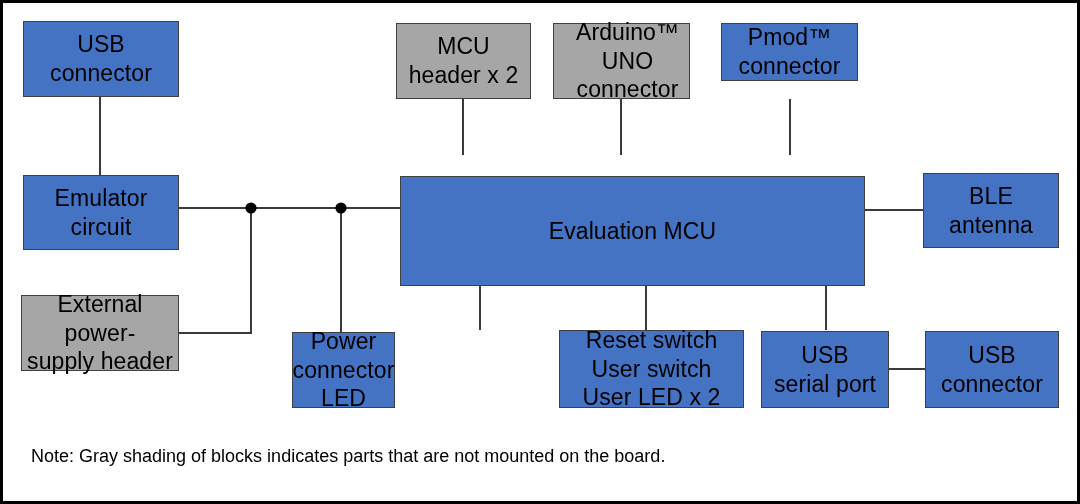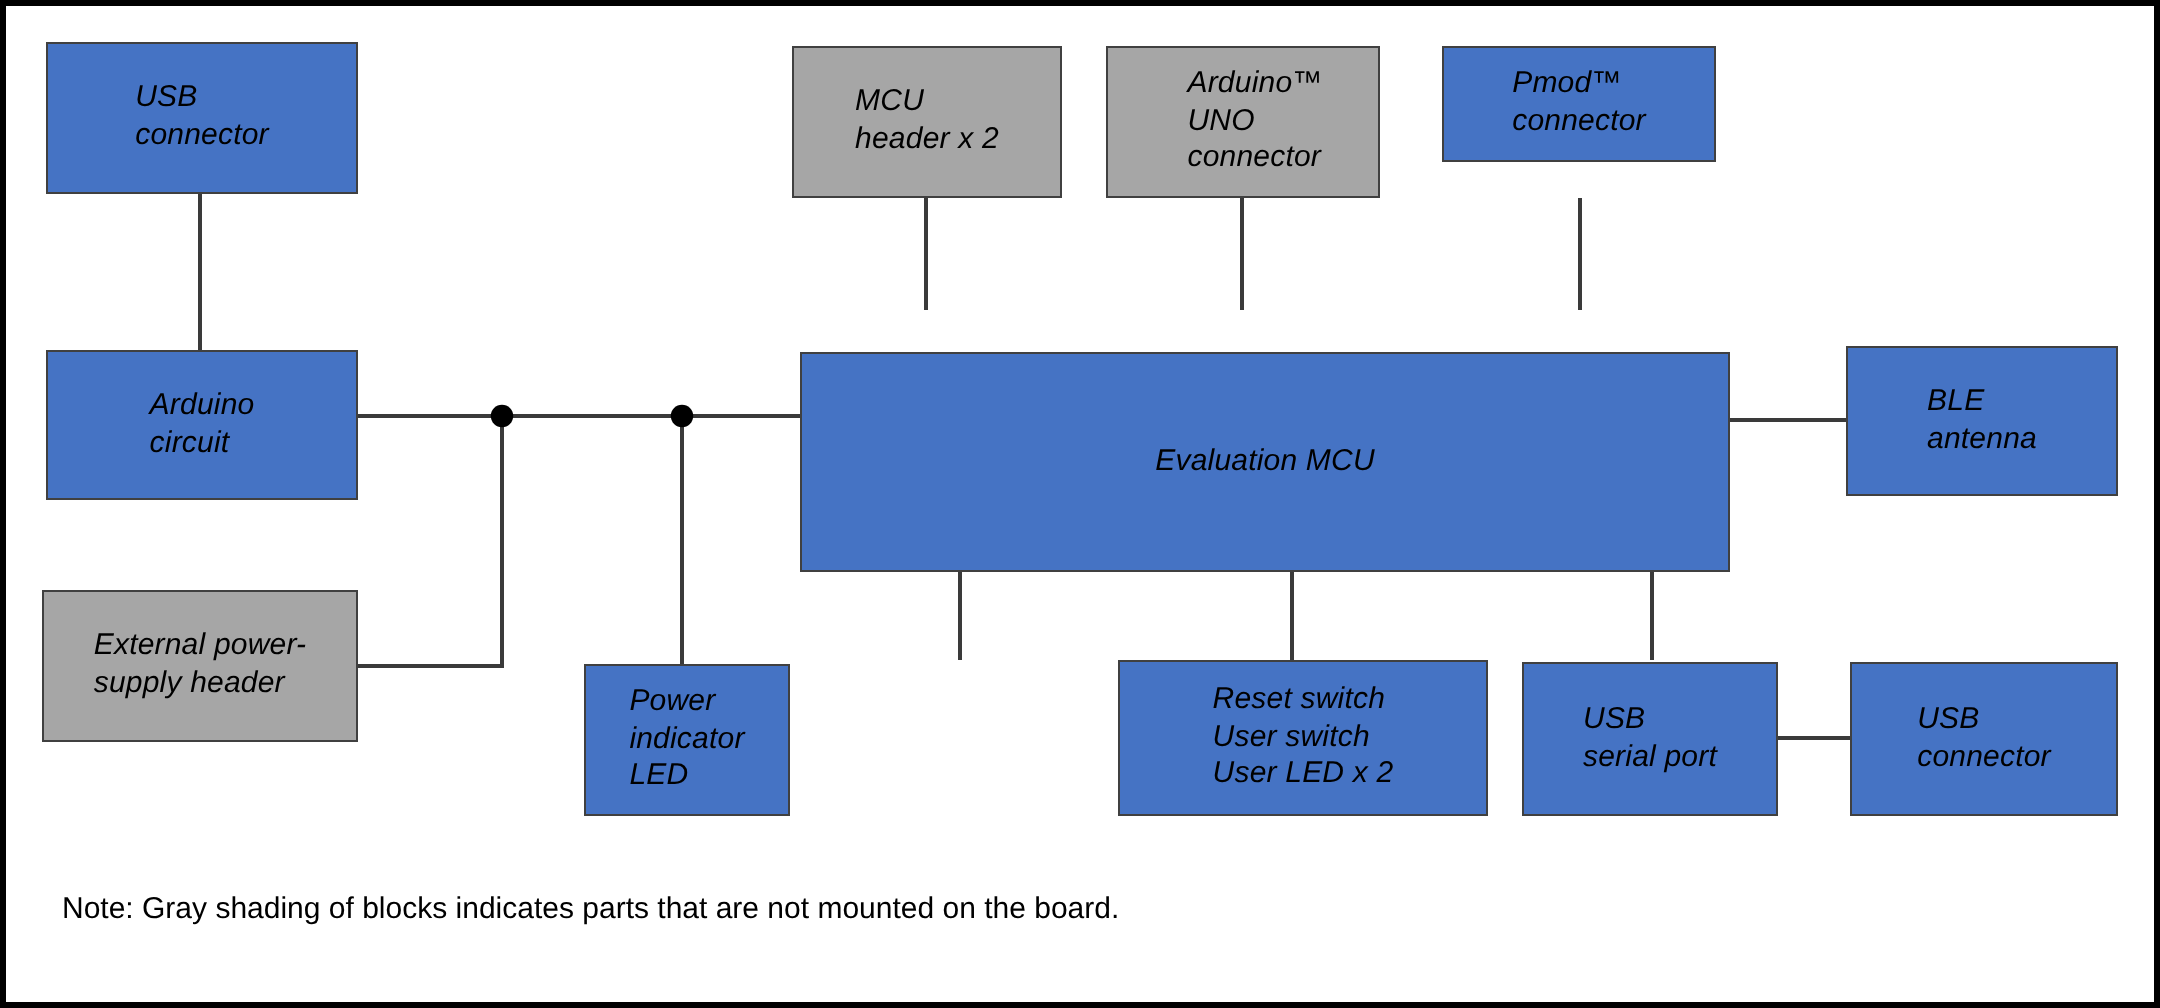--- a/index.html
+++ b/index.html
@@ -28,40 +28,40 @@
     height: 504px;
     pointer-events: none;
   }
   .block {
     position: absolute;
     box-sizing: border-box;
     border: 1.5px solid #404040;
     display: flex;
     align-items: center;
     justify-content: center;
+    text-align: center;
     color: #000000;
-    font-size: 15px;
+    font-size: 23px;
     line-height: 1.26;
     letter-spacing: 0.1px;
     padding: 2px 4px;
     white-space: pre-line;
-    font-style: italic;
   }
   .block.blue {
     background: #4573c4;
   }
   .block.gray {
     background: #a6a6a6;
   }
   .note {
     position: absolute;
     left: 28px;
     top: 443px;
     width: 1000px;
-    font-size: 15px;
+    font-size: 18px;
     color: #000000;
     text-align: left;
     white-space: pre-line;
   }
 </style>
 </head>
 <body>
 
 <div id="diagram-root">
 
@@ -89,21 +89,21 @@
       <path d="M 886 366 L 922 366"></path>
     </g>
 
     <circle cx="248" cy="205" r="5.6" fill="#000000"></circle>
     <circle cx="338" cy="205" r="5.6" fill="#000000"></circle>
   </svg>
 
   <div class="block blue" style="left:20px;  top:18px;  width:156px; height:76px;">USB
 connector</div>
 
-  <div class="block blue" style="left:20px;  top:172px; width:156px; height:75px;">Arduino
+  <div class="block blue" style="left:20px;  top:172px; width:156px; height:75px;">Emulator
 circuit</div>
 
   <div class="block gray" style="left:18px;  top:292px; width:158px; height:76px;">External power-
 supply header</div>
 
   <div class="block gray" style="left:393px; top:20px;  width:135px; height:76px;">MCU
 header x 2</div>
 
   <div class="block gray" style="left:550px; top:20px;  width:137px; height:76px;padding-left:16px;">Arduino™
 UNO
@@ -111,21 +111,21 @@
 
   <div class="block blue" style="left:718px; top:20px;  width:137px; height:58px;">Pmod™
 connector</div>
 
   <div class="block blue" style="left:397px; top:152px; width:465px; height:110px;margin-top:21px;">Evaluation MCU</div>
 
   <div class="block blue" style="left:920px; top:170px; width:136px; height:75px;">BLE
 antenna</div>
 
   <div class="block blue" style="left:289px; top:329px; width:103px; height:76px;">Power
-indicator
+connector
 LED</div>
 
 
   <div class="block blue" style="left:556px; top:327px; width:185px; height:78px;">Reset switch
 User switch
 User LED x 2</div>
 
   <div class="block blue" style="left:758px; top:328px; width:128px; height:77px;">USB
 serial port</div>
 

